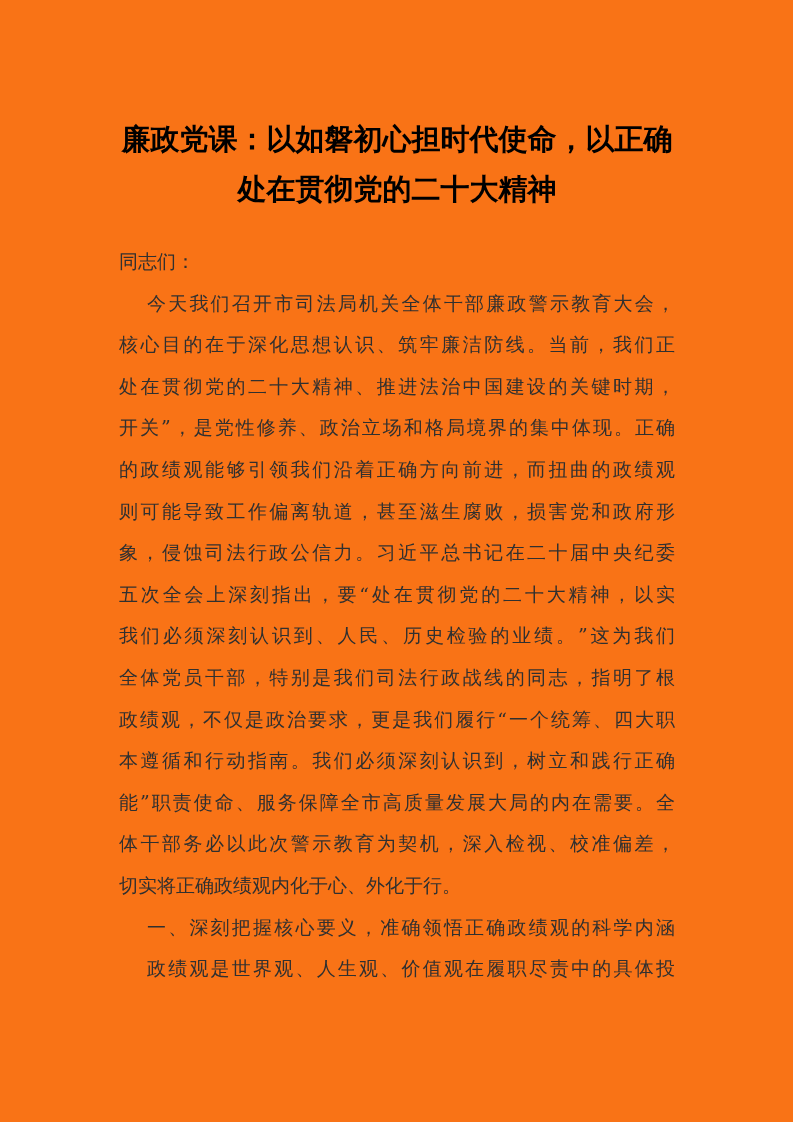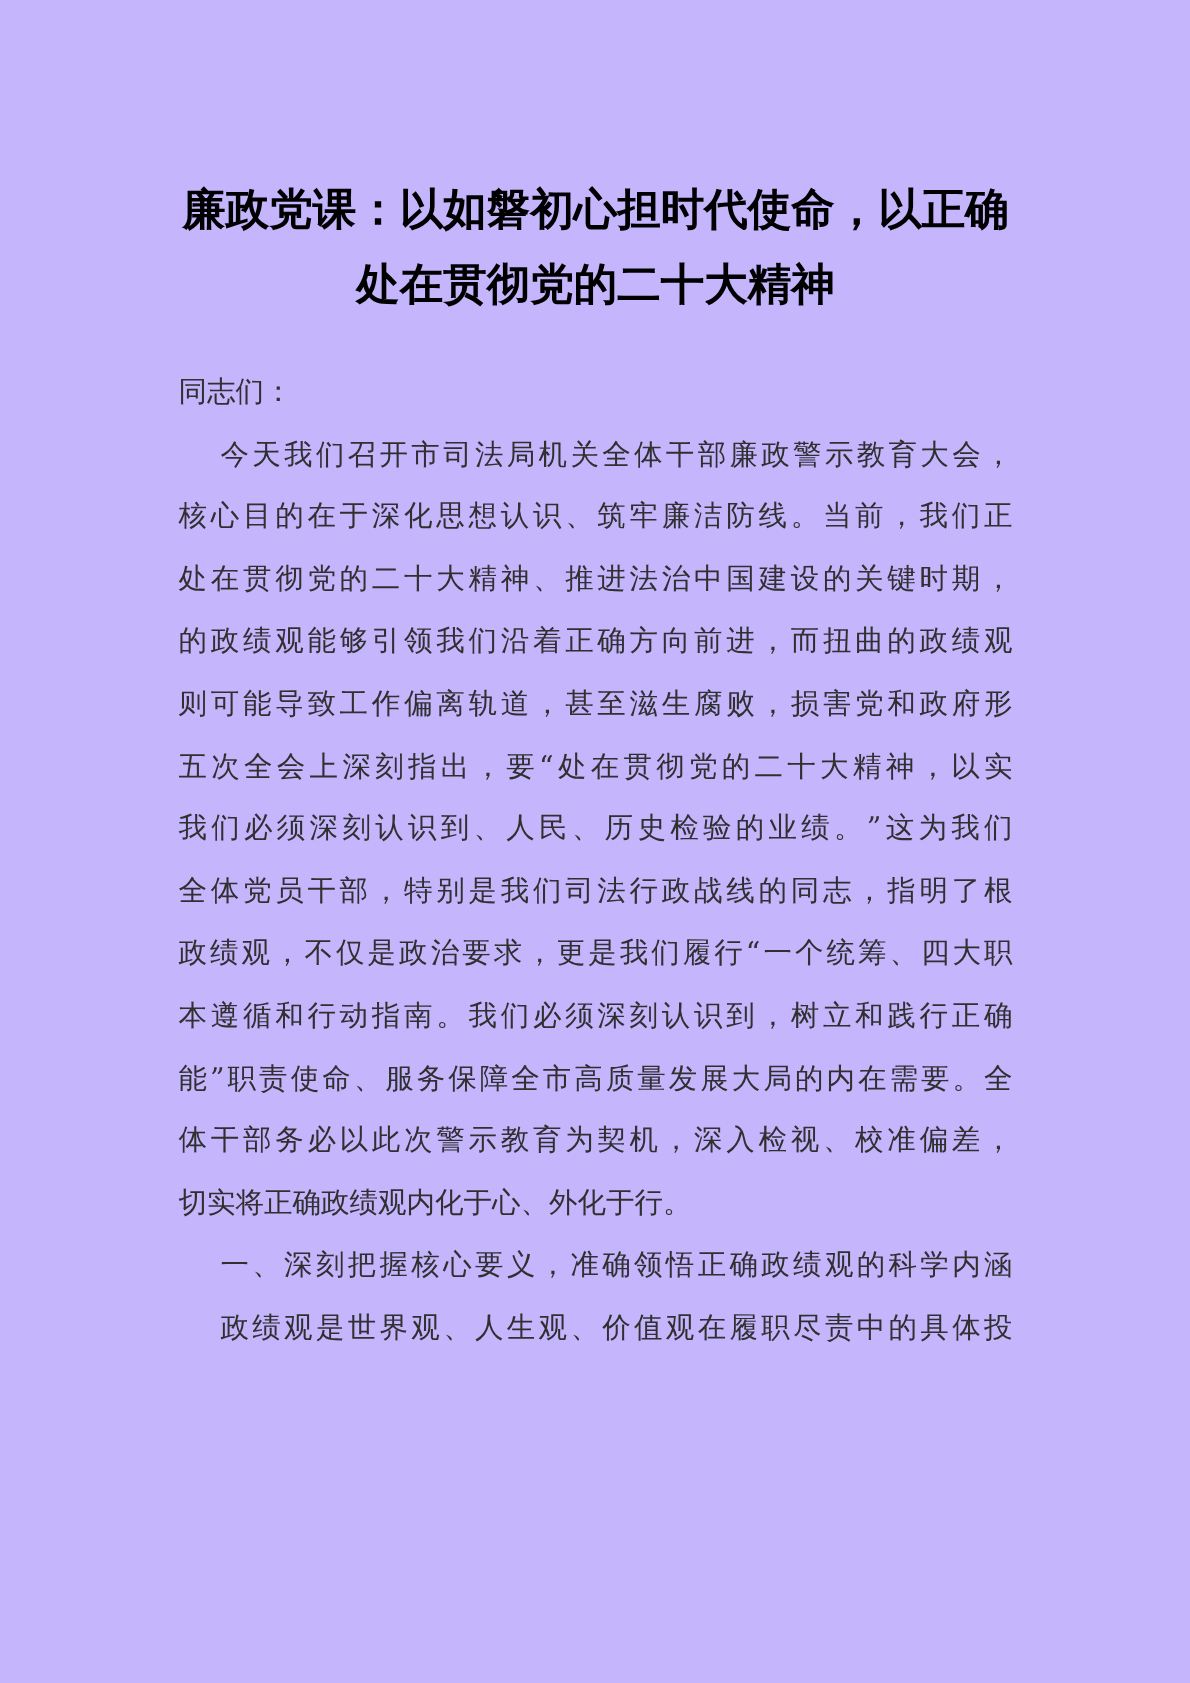--- a/index.html
+++ b/index.html
@@ -4,21 +4,21 @@
 <style>
   html, body {
     margin: 0;
     padding: 0;
     background: #ffffff;
   }
   .page {
     position: relative;
     width: 793px;
     height: 1122px;
-    background: #c4b5fd;
+    background: #f97316;
     box-sizing: border-box;
     padding: 114px 118px 0 119px;
     overflow: hidden;
     font-family: "DejaVu Serif", "Liberation Serif", serif;
   }
   .doc-title {
     margin: 0;
     font-size: 29px;
     line-height: 50px;
     font-weight: 700;
@@ -50,22 +50,24 @@
 <div class="page">
   <h1 class="doc-title">
     <div>廉政党课：以如磐初心担时代使命，以正确</div>
     <div>处在贯彻党的二十大精神</div>
   </h1>
   <div class="doc-body">
       <div class="line">同志们：</div>
       <div class="line indent fill">今天我们召开市司法局机关全体干部廉政警示教育大会，</div>
       <div class="line fill">核心目的在于深化思想认识、筑牢廉洁防线。当前，我们正</div>
       <div class="line fill">处在贯彻党的二十大精神、推进法治中国建设的关键时期，</div>
+      <div class="line fill">开关”，是党性修养、政治立场和格局境界的集中体现。正确</div>
       <div class="line fill">的政绩观能够引领我们沿着正确方向前进，而扭曲的政绩观</div>
       <div class="line fill">则可能导致工作偏离轨道，甚至滋生腐败，损害党和政府形</div>
+      <div class="line fill">象，侵蚀司法行政公信力。习近平总书记在二十届中央纪委</div>
       <div class="line fill">五次全会上深刻指出，要“处在贯彻党的二十大精神，以实</div>
       <div class="line fill">我们必须深刻认识到、人民、历史检验的业绩。”这为我们</div>
       <div class="line fill">全体党员干部，特别是我们司法行政战线的同志，指明了根</div>
       <div class="line fill">政绩观，不仅是政治要求，更是我们履行“一个统筹、四大职</div>
       <div class="line fill">本遵循和行动指南。我们必须深刻认识到，树立和践行正确</div>
       <div class="line fill">能”职责使命、服务保障全市高质量发展大局的内在需要。全</div>
       <div class="line fill">体干部务必以此次警示教育为契机，深入检视、校准偏差，</div>
       <div class="line">切实将正确政绩观内化于心、外化于行。</div>
       <div class="line indent fill">一、深刻把握核心要义，准确领悟正确政绩观的科学内涵</div>
       <div class="line indent fill">政绩观是世界观、人生观、价值观在履职尽责中的具体投</div>

